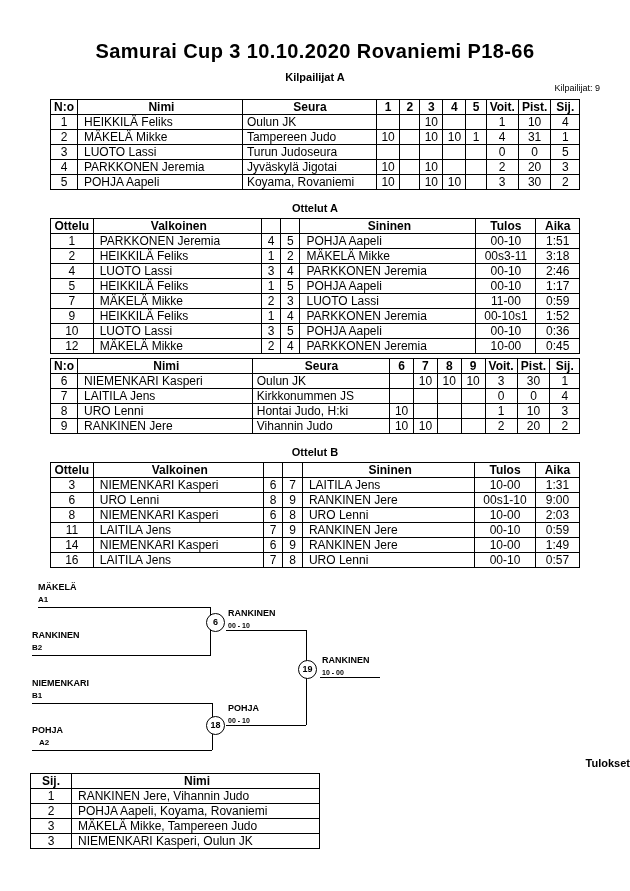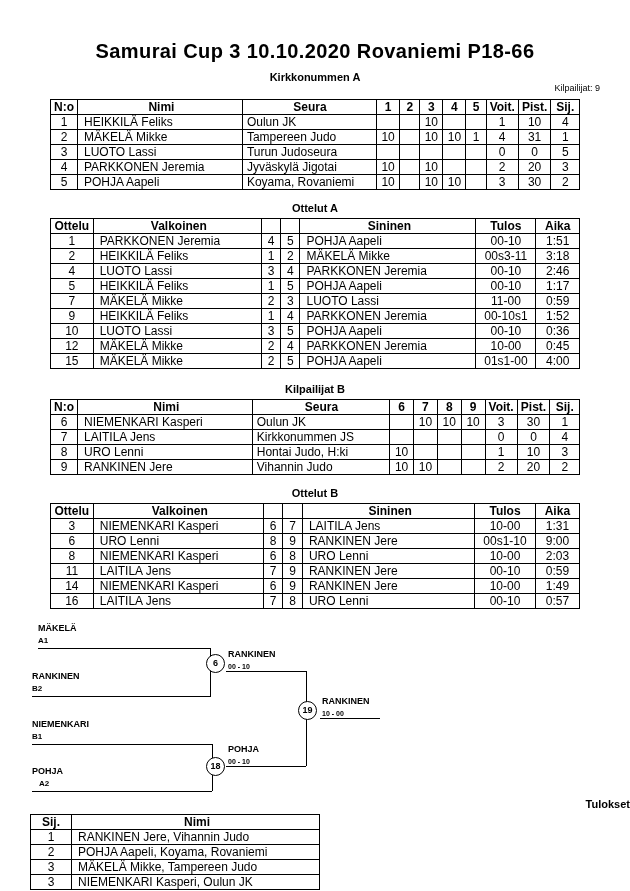--- a/index.html
+++ b/index.html
@@ -147,21 +147,21 @@
     font-weight: bold;
   }
 </style>
 </head>
 <body>
 
 <div class="page">
 
   <div class="title">Samurai Cup 3  10.10.2020  Rovaniemi   P18-66</div>
 
-  <div class="section-head">Kirkkonummen A</div>
+  <div class="section-head">Kilpailijat A</div>
   <div class="rowline">
     <span class="kilp-count">Kilpailijat: 9</span>
   </div>
 
   <table class="tbl-comp">
     <thead>
       <tr>
         <th class="c-no">N:o</th>
         <th class="c-name">Nimi</th>
         <th class="c-club">Seura</th>
@@ -324,33 +324,23 @@
       </tr>
       <tr>
         <td class="m-no">12</td>
         <td class="m-white">MÄKELÄ Mikke</td>
         <td class="m-s1">2</td>
         <td class="m-s2">4</td>
         <td class="m-blue">PARKKONEN Jeremia</td>
         <td class="m-res">10-00</td>
         <td class="m-time">0:45</td>
       </tr>
-      <tr>
-        <td class="m-no">15</td>
-        <td class="m-white">MÄKELÄ Mikke</td>
-        <td class="m-s1">2</td>
-        <td class="m-s2">5</td>
-        <td class="m-blue">POHJA Aapeli</td>
-        <td class="m-res">01s1-00</td>
-        <td class="m-time">4:00</td>
-      </tr>
     </tbody>
   </table>
 
-  <div class="section-head" style="margin-top:14px;">Kilpailijat B</div>
 
   <table class="tbl-comp">
     <thead>
       <tr>
         <th class="c-no">N:o</th>
         <th class="c-name">Nimi</th>
         <th class="c-club">Seura</th>
         <th class="c-m">6</th>
         <th class="c-m">7</th>
         <th class="c-m">8</th>

